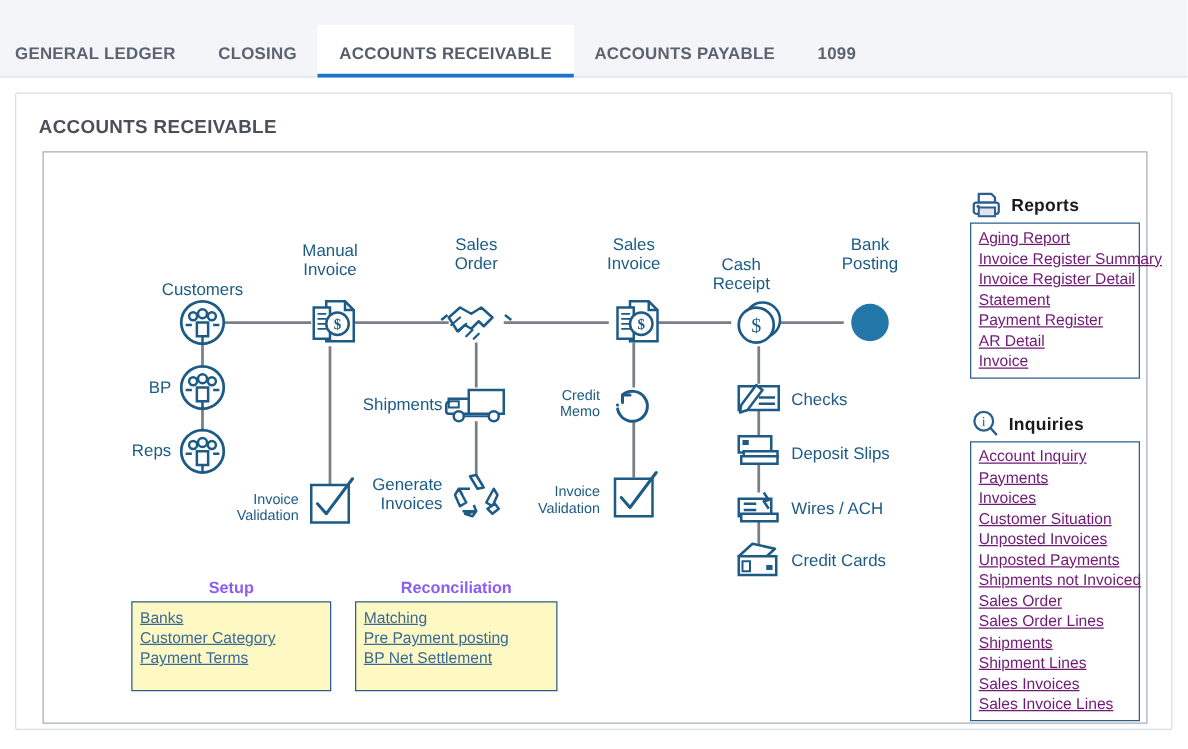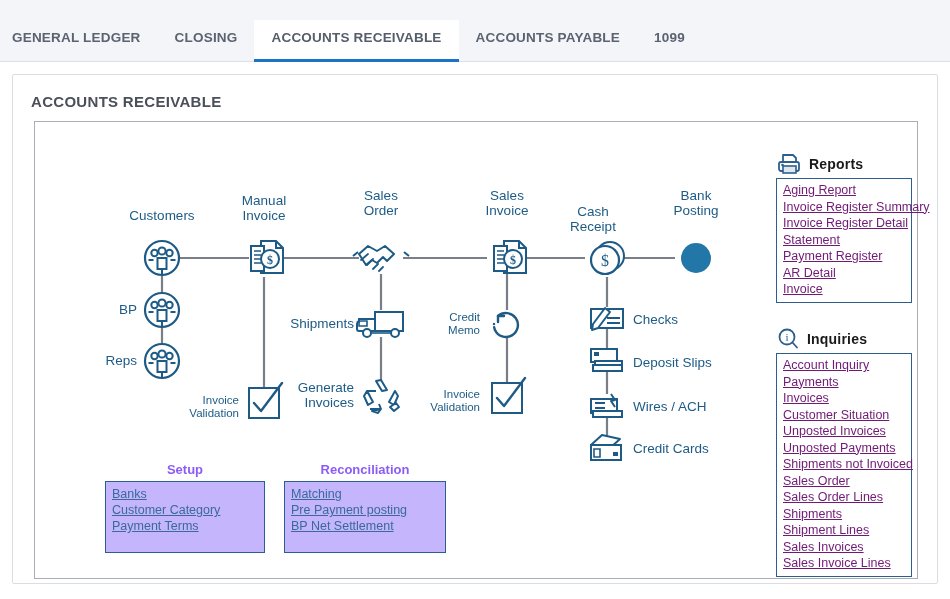--- a/index.html
+++ b/index.html
@@ -26,21 +26,21 @@
     padding: 10px 17px 11px 17px;
     font-size: 13.5px;
     font-weight: bold;
     letter-spacing: 0.2px;
     color: #5b6270;
     cursor: pointer;
     background: transparent;
     white-space: nowrap;
     height: 41px;
     display: flex;
-    align-items: flex-start;
+    align-items: flex-end;
   }
   .tab.first { padding-left: 12px; }
   .tab.active {
     background: #ffffff;
     color: #555d6b;
   }
   .tab.active::after {
     content: "";
     position: absolute;
     left: 0; right: 0; bottom: -1px;
@@ -100,21 +100,21 @@
   .card { position: absolute; }
   .card-head {
     font-size: 13px;
     font-weight: bold;
     color: #8b5cf6;
     text-align: center;
     margin-bottom: 4px;
   }
   .card-body {
     border: 1px solid #2c5f8d;
-    background: #c4b5fd;
+    background: #fef9c3;
     padding: 4px 6px 6px 6px;
   }
   .card-body a {
     display: block;
     color: #3a6a9a;
     font-size: 12.5px;
     line-height: 16px;
     text-decoration: underline;
     cursor: pointer;
     white-space: nowrap;
@@ -297,21 +297,21 @@
 
       <use href="#coin-dollar" transform="translate(572,136)"></use>
       <use href="#check-pen" transform="translate(572,196)"></use>
       <use href="#deposit-slip" transform="translate(572,238)"></use>
       <use href="#wire-ach" transform="translate(572,283)"></use>
       <use href="#credit-card" transform="translate(572,325)"></use>
 
       <circle cx="661" cy="136" r="15" fill="#2276a8"></circle>
     </svg>
 
-    <div class="lbl" style="left:77px; top:86px; width:100px;">Customers</div>
+    <div class="lbl" style="left:77px; top:102px; width:100px;">Customers</div>
     <div class="lbl r" style="left:58px; top:180px; width:44px;">BP</div>
     <div class="lbl r" style="left:48px; top:231px; width:54px;">Reps</div>
 
     <div class="lbl" style="left:184px; top:71px; width:90px;">Manual
 Invoice</div>
     <div class="lbl r sm" style="left:124px; top:272px; width:80px;">Invoice
 Validation</div>
 
     <div class="lbl" style="left:306px; top:66px; width:80px;">Sales
 Order</div>

